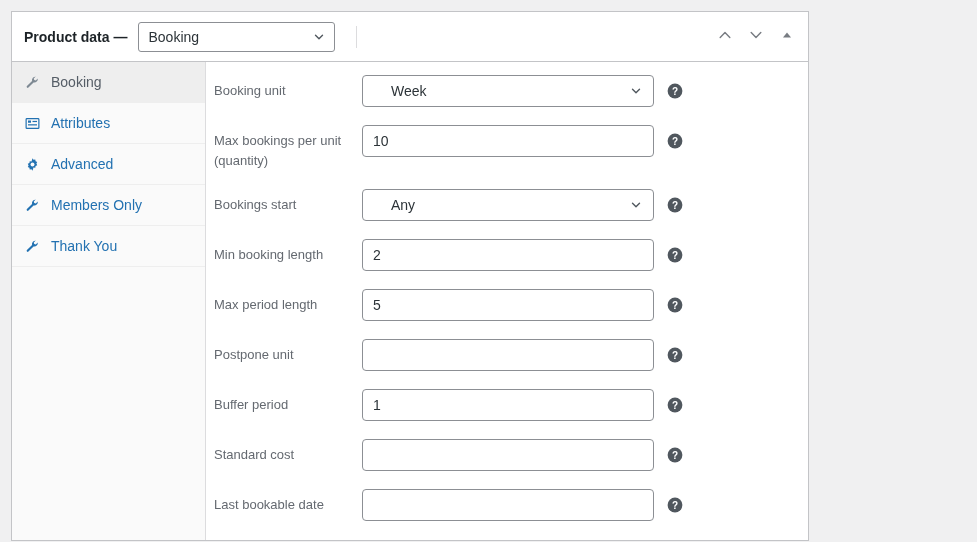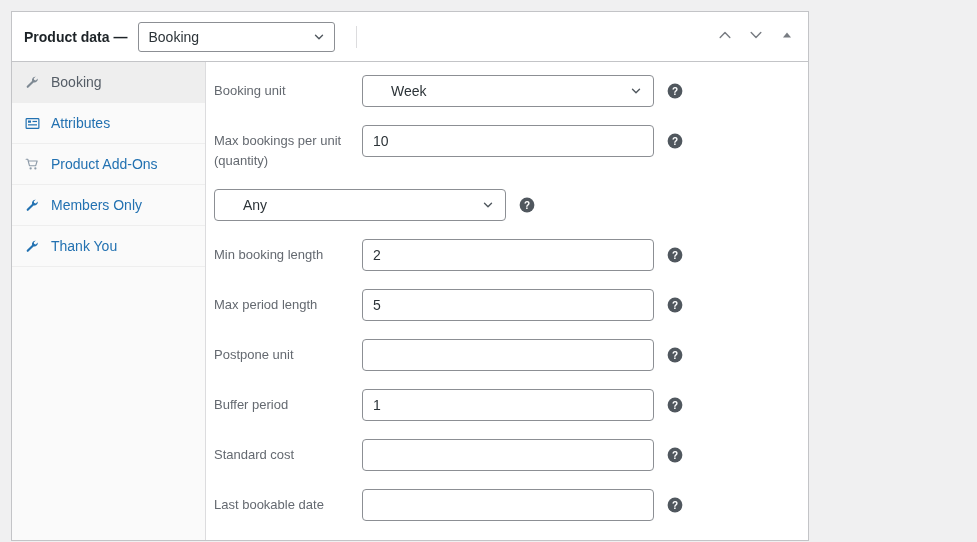--- a/index.html
+++ b/index.html
@@ -284,31 +284,30 @@
           <svg width="15" height="15" viewBox="0 0 20 20">
               <rect x="1.5" y="3.5" width="17" height="13" rx="1" fill="none" stroke="#2271b1" stroke-width="1.6"></rect>
               <rect x="4" y="6" width="4" height="3" fill="#2271b1"></rect>
               <rect x="10" y="6.5" width="6" height="1.6" fill="#2271b1"></rect>
               <rect x="4" y="11" width="12" height="1.6" fill="#2271b1"></rect>
             </svg>
         </span>
         <span>Attributes</span>
       </div>
 
-
       <div class="tab-item">
         <span class="tab-icon">
           <svg width="15" height="15" viewBox="0 0 20 20">
-              <path d="M1.5 3h2.2l2.2 8.6h8.4l1.9-6.3H5.2" fill="none" stroke="#8c9aa8" stroke-width="1.5" stroke-linecap="round" stroke-linejoin="round"></path>
-              <circle cx="7.5" cy="15.2" r="1.5" fill="#8c9aa8"></circle>
-              <circle cx="13.8" cy="15.2" r="1.5" fill="#8c9aa8"></circle>
-            </svg>
-        </span>
-        <span>Product Add-Ons</span>
-      </div>
+              <path d="M10 1.6l1.3 2.1 2.4-.5.4 2.4 2.2 1-1.1 2.2 1.1 2.2-2.2 1-.4 2.4-2.4-.5L10 18.4l-1.3-2.1-2.4.5-.4-2.4-2.2-1 1.1-2.2L3.7 9l2.2-1 .4-2.4 2.4.5z" fill="#2271b1"></path>
+              <circle cx="10" cy="10" r="2.6" fill="#fafafa"></circle>
+            </svg>
+        </span>
+        <span>Advanced</span>
+      </div>
+
 
       <div class="tab-item">
         <span class="tab-icon">
           <svg width="15" height="15" viewBox="0 0 20 20">
               <path d="M14.7 2.3a4.6 4.6 0 00-5.3 5.6L2.6 14.7a1.4 1.4 0 102 2l6.8-6.8a4.6 4.6 0 005.6-5.3l-2.6 2.6-2.1-.6-.6-2.1 2.6-2.6z" fill="#2271b1"></path>
             </svg>
         </span>
         <span>Members Only</span>
       </div>
 
@@ -352,20 +351,21 @@
         </div>
         <span class="help-tip">
           <svg width="16" height="16" viewBox="0 0 16 16">
               <circle cx="8" cy="8" r="7.4" fill="#50575e"></circle>
               <text x="8" y="11.6" font-size="10" font-family="Liberation Sans, sans-serif" font-weight="bold" fill="#ffffff" text-anchor="middle">?</text>
             </svg>
         </span>
       </div>
 
       <div class="field-row">
+        <div class="field-label">Bookings start</div>
         <div class="field-control">
           <select class="field-input">
             <option>Any</option>
           </select>
           <span class="sel-chevron" style="right:11px;">
             <svg width="14" height="14" viewBox="0 0 20 20">
                 <path d="M5 7.5l5 5 5-5" fill="none" stroke="#50575e" stroke-width="2" stroke-linecap="round" stroke-linejoin="round"></path>
               </svg>
           </span>
         </div>

